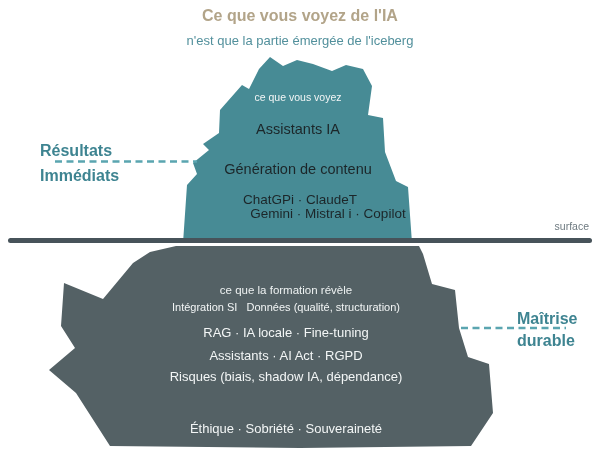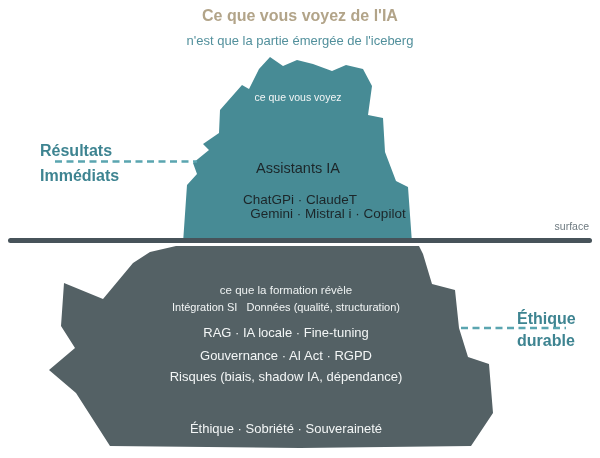--- a/index.html
+++ b/index.html
@@ -9,21 +9,21 @@
   }
   .stage svg { position:absolute; left:0; top:0; }
 
   .txt { position:absolute; left:0; width:596px; text-align:center; }
   .txt-low { position:absolute; left:0; width:572px; text-align:center; }
 
   .title    { top:7px;  width:600px; font-size:16px; font-weight:bold; color:#b2a489; }
   .subtitle { top:33px; width:600px; font-size:13px; color:#52909c; }
 
   .cap-top   { top:91px;  font-size:10.5px; color:#f3f6f6; }
-  .assist    { top:121px; font-size:14.5px; color:#1c2629;margin-top:39px; }
+  .assist    { top:121px; font-size:14.5px; color:#1c2629; }
   .genct     { top:161px; font-size:14.5px; color:#1c2629; }
   .tools1    { top:192px; font-size:13.5px; color:#1c2629; width:600px; }
   .tools2    { top:206px; font-size:13.5px; color:#1c2629; width:600px;padding-left:28px; }
 
   .cap-bot   { top:248px; font-size:11.5px; color:#eef2f2;margin-top:36px; }
   .agents    { top:274px; font-size:15px;   color:#f3f6f6; }
   .integ     { top:301px; font-size:11px;   color:#f3f6f6; white-space:pre; }
   .rag       { top:325px; font-size:13px;   color:#f3f6f6; }
   .gouv      { top:348px; font-size:13px;   color:#f3f6f6; }
   .risques   { top:369px; font-size:13px;   color:#f3f6f6; }
@@ -54,28 +54,29 @@
     <line x1="461" y1="328" x2="566" y2="328" stroke-width="2.5" stroke-dasharray="7 4.5" stroke="#5aa5b0"></line>
   </svg>
 
   <div class="txt title">Ce que vous voyez de l'IA</div>
   <div class="txt subtitle">n'est que la partie émergée de l'iceberg</div>
 
   <div class="surface">surface</div>
 
   <div class="callout res">Résultats</div>
   <div class="callout imm">Immédiats</div>
-  <div class="callout mait">Éthique</div>
+  <div class="callout mait">Maîtrise</div>
   <div class="callout dura">durable</div>
 
   <div class="txt cap-top">ce que vous voyez</div>
   <div class="txt assist">Assistants IA</div>
+  <div class="txt genct">Génération de contenu</div>
   <div class="txt tools1">ChatGPi · ClaudeT</div>
   <div class="txt tools2">Gemini · Mistral i · Copilot</div>
 
   <div class="txt-low cap-bot">ce que la formation révèle</div>
   <div class="txt-low integ">Intégration SI   Données (qualité, structuration)</div>
   <div class="txt-low rag">RAG · IA locale · Fine-tuning</div>
-  <div class="txt-low gouv">Gouvernance · AI Act · RGPD</div>
+  <div class="txt-low gouv">Assistants · AI Act · RGPD</div>
   <div class="txt-low risques">Risques (biais, shadow IA, dépendance)</div>
   <div class="txt-low ethique">Éthique · Sobriété · Souveraineté</div>
 
 </div>
 
 </body></html>

